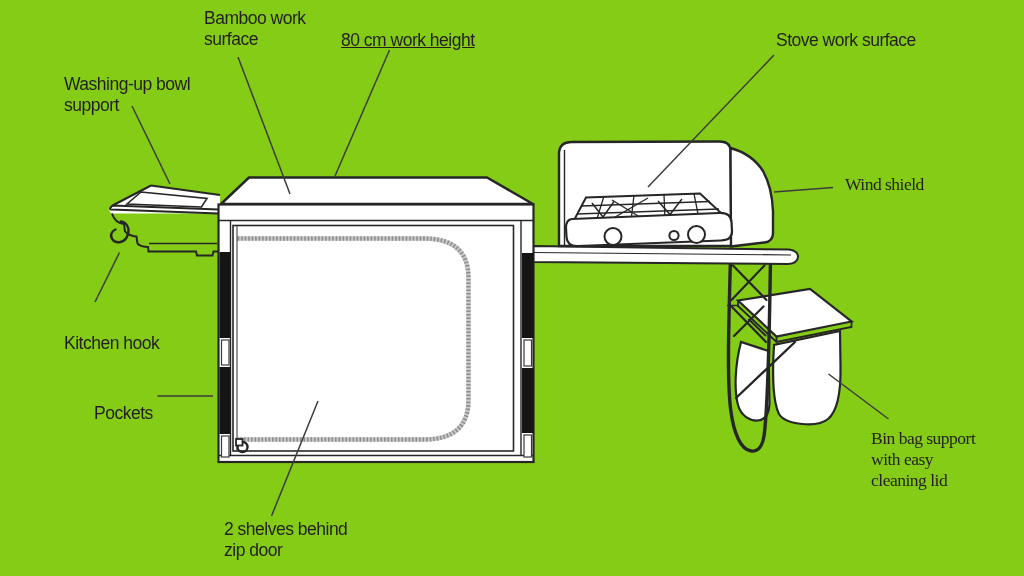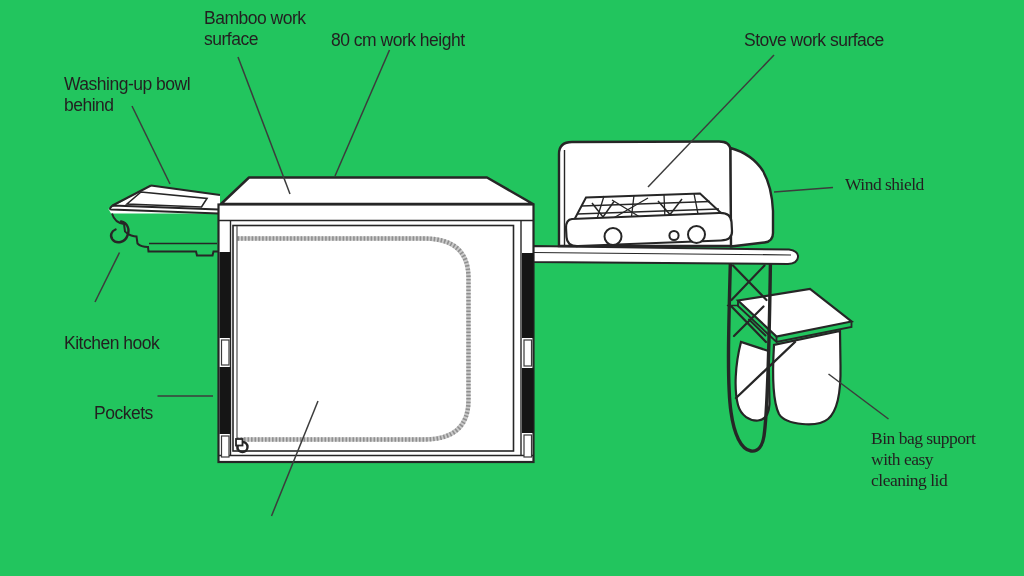--- a/index.html
+++ b/index.html
@@ -1,19 +1,19 @@
 <!DOCTYPE html>
 <html><head>
 <meta charset="utf-8">
 <style>
   html,body{margin:0;padding:0;background:#ffffff;}
   .stage{
     position:relative;
     width:1024px;height:576px;
-    background:#22c55e;
+    background:#84cc16;
     overflow:hidden;
     font-family:"Liberation Sans", sans-serif;
   }
   .stage svg{position:absolute;left:0;top:0;}
   #labels{position:absolute;left:0;top:0;width:100%;height:100%;}
   .label{
     position:absolute;
     font-size:17.5px;
     line-height:21px;
     letter-spacing:-0.5px;
@@ -137,24 +137,26 @@
       <path d="M95,302 L119.5,252.5"></path>
       <path d="M157.5,396 L213,396"></path>
       <path d="M318,401 L271.5,516"></path>
       <path d="M828.5,374 L888.5,419"></path>
     </g>
   </svg>
 
   <div id="labels">
       <div class="label" style="left: 204px; top: 8px;">Bamboo work
 surface</div>
-      <div class="label" style="left: 331px; top: 30px;">80 cm work height</div>
-      <div class="label" style="left: 744px; top: 30px;">Stove work surface</div>
+      <div class="label" style="left: 341px; top: 30px; text-decoration: underline;">80 cm work height</div>
+      <div class="label" style="left: 776px; top: 30px;">Stove work surface</div>
       <div class="label" style="left: 64px; top: 74px;">Washing-up bowl
-behind</div>
+support</div>
       <div class="label" style="left: 845px; top: 174px; font-family: Liberation Serif, serif;">Wind shield</div>
       <div class="label" style="left: 64px; top: 309px; margin-top: 24px;">Kitchen hook</div>
       <div class="label" style="left: 94px; top: 385px; margin-top: 18px;">Pockets</div>
+      <div class="label" style="left: 224px; top: 519px;">2 shelves behind
+zip door</div>
       <div class="label" style="left: 871px; top: 428px; font-family: Liberation Serif, serif;">Bin bag support
 with easy
 cleaning lid</div>
     </div>
 </div>
 
 </body></html>

